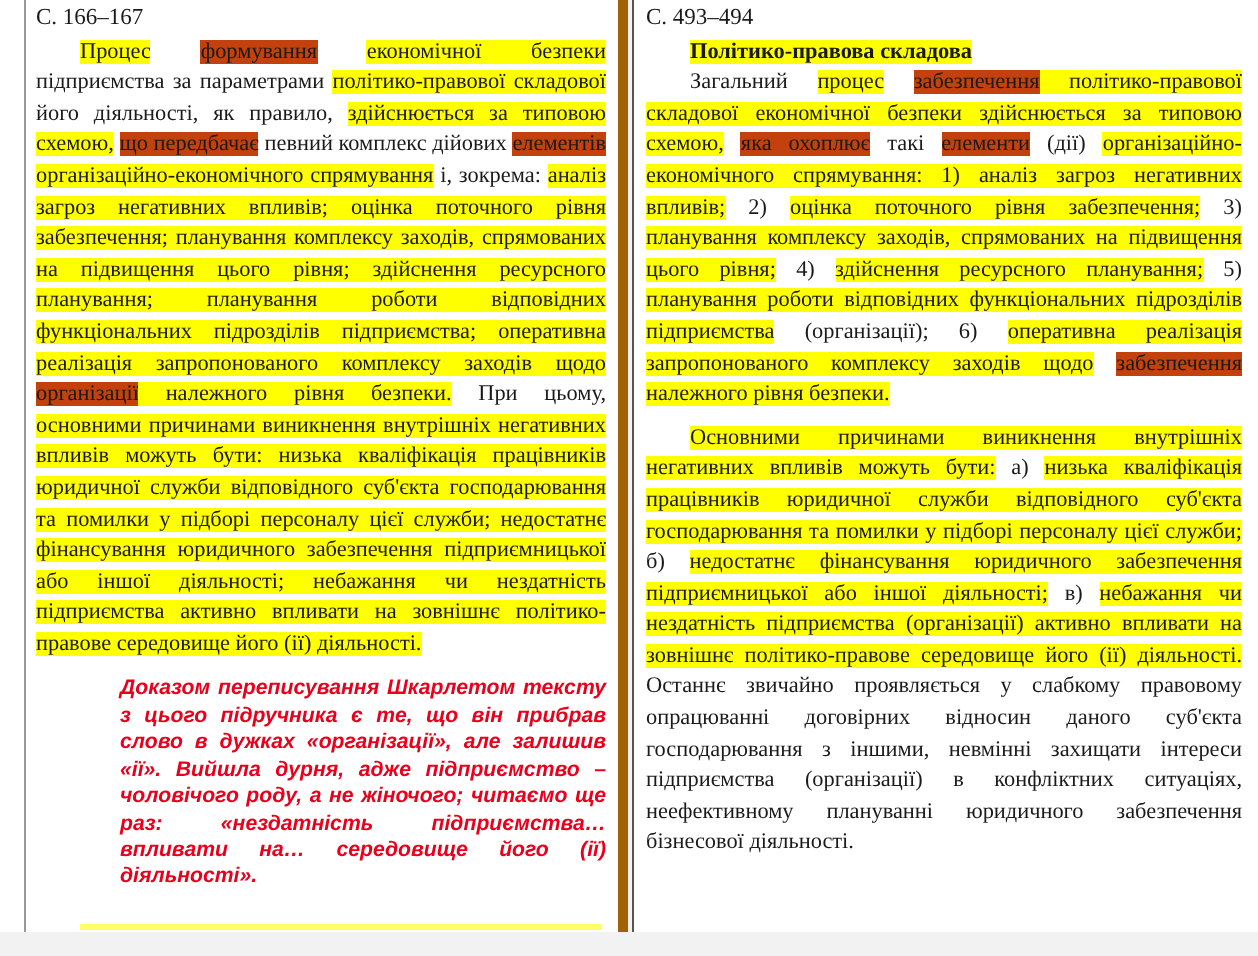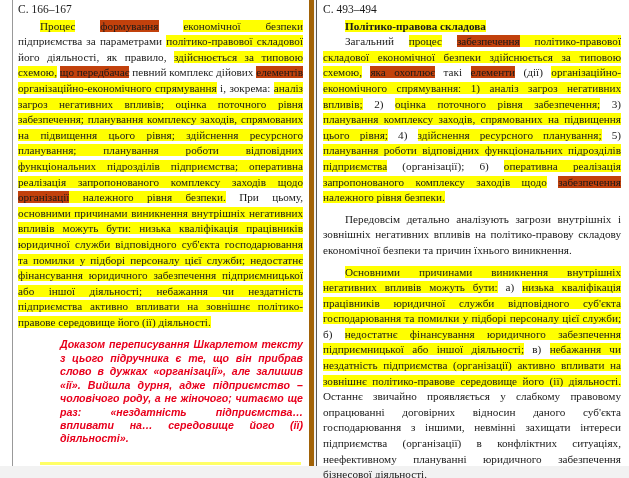--- a/index.html
+++ b/index.html
@@ -32,16 +32,15 @@
   <p><span class="hl">Процес</span> <span class="hc">формування</span> <span class="hl">економічної безпеки</span><span> підприємства за параметрами </span><span class="hl">політико-правової складової</span><span> його діяльності, як правило, </span><span class="hl">здійснюється за типовою схемою,</span><span> </span><span class="hc">що передбачає</span><span> певний комплекс дійових </span><span class="hc">елементів</span><span> </span><span class="hl">організаційно-економічного спрямування</span><span> і, зокрема: </span><span class="hl">аналіз загроз негативних впливів; оцінка поточного рівня забезпечення; планування комплексу заходів, спрямованих на підвищення цього рівня; здійснення ресурсного планування; планування роботи відповідних функціональних підрозділів підприємства; оперативна реалізація запропонованого комплексу заходів щодо </span><span class="hc">організації</span><span class="hl"> належного рівня безпеки.</span><span> При цьому, </span><span class="hl">основними причинами виникнення внутрішніх негативних впливів можуть бути: низька кваліфікація працівників юридичної служби відповідного суб'єкта господарювання та помилки у підборі персоналу цієї служби; недостатнє фінансування юридичного забезпечення підприємницької або іншої діяльності; небажання чи нездатність підприємства активно впливати на зовнішнє політико-правове середовище його (ії) діяльності.</span></p>
   <div class="note">Доказом переписування Шкарлетом тексту з цього підручника є те, що він прибрав слово в дужках «організації», але залишив «ії». Вийшла дурня, адже підприємство – чоловічого роду, а не жіночого; читаємо ще раз: «нездатність підприємства… впливати на… середовище його (ії) діяльності».</div>
 
   <div class="bottom-line"></div>
 </div>
 
 <div class="col col-right">
   <div class="ref">С. 493–494</div>
   <p><span class="hl b">Політико-правова складова</span></p>
   <p><span>Загальний </span><span class="hl">процес</span><span> </span><span class="hc">забезпечення</span><span class="hl"> політико-правової складової економічної безпеки здійснюється за типовою схемою,</span><span> </span><span class="hc">яка охоплює</span><span> такі </span><span class="hc">елементи</span><span> (дії) </span><span class="hl">організаційно-економічного спрямування: 1) аналіз загроз негативних впливів;</span><span> 2) </span><span class="hl">оцінка поточного рівня забезпечення;</span><span> 3) </span><span class="hl">планування комплексу заходів, спрямованих на підвищення цього рівня;</span><span> 4) </span><span class="hl">здійснення ресурсного планування;</span><span> 5) </span><span class="hl">планування роботи відповідних функціональних підрозділів підприємства</span><span> (організації); 6) </span><span class="hl">оперативна реалізація запропонованого комплексу заходів щодо</span><span> </span><span class="hc">забезпечення</span><span class="hl"> належного рівня безпеки.</span></p>
-  <p class="gap">Передовсім детально аналізують загрози внутрішніх і зовнішніх негативних впливів на політико-правову складову економічної безпеки та причин їхнього виникнення.</p>
   <p class="gap"><span class="hl">Основними причинами виникнення внутрішніх негативних впливів можуть бути:</span><span> а) </span><span class="hl">низька кваліфікація працівників юридичної служби відповідного суб'єкта господарювання та помилки у підборі персоналу цієї служби;</span><span> б) </span><span class="hl">недостатнє фінансування юридичного забезпечення підприємницької або іншої діяльності;</span><span> в) </span><span class="hl">небажання чи нездатність підприємства (організації) активно впливати на зовнішнє політико-правове середовище його (ії) діяльності.</span><span> Останнє звичайно проявляється у слабкому правовому опрацюванні договірних відносин даного суб'єкта господарювання з іншими, невмінні захищати інтереси підприємства (організації) в конфліктних ситуаціях, неефективному плануванні юридичного забезпечення бізнесової діяльності.</span></p>
 
 </div>
 
 </body></html>

